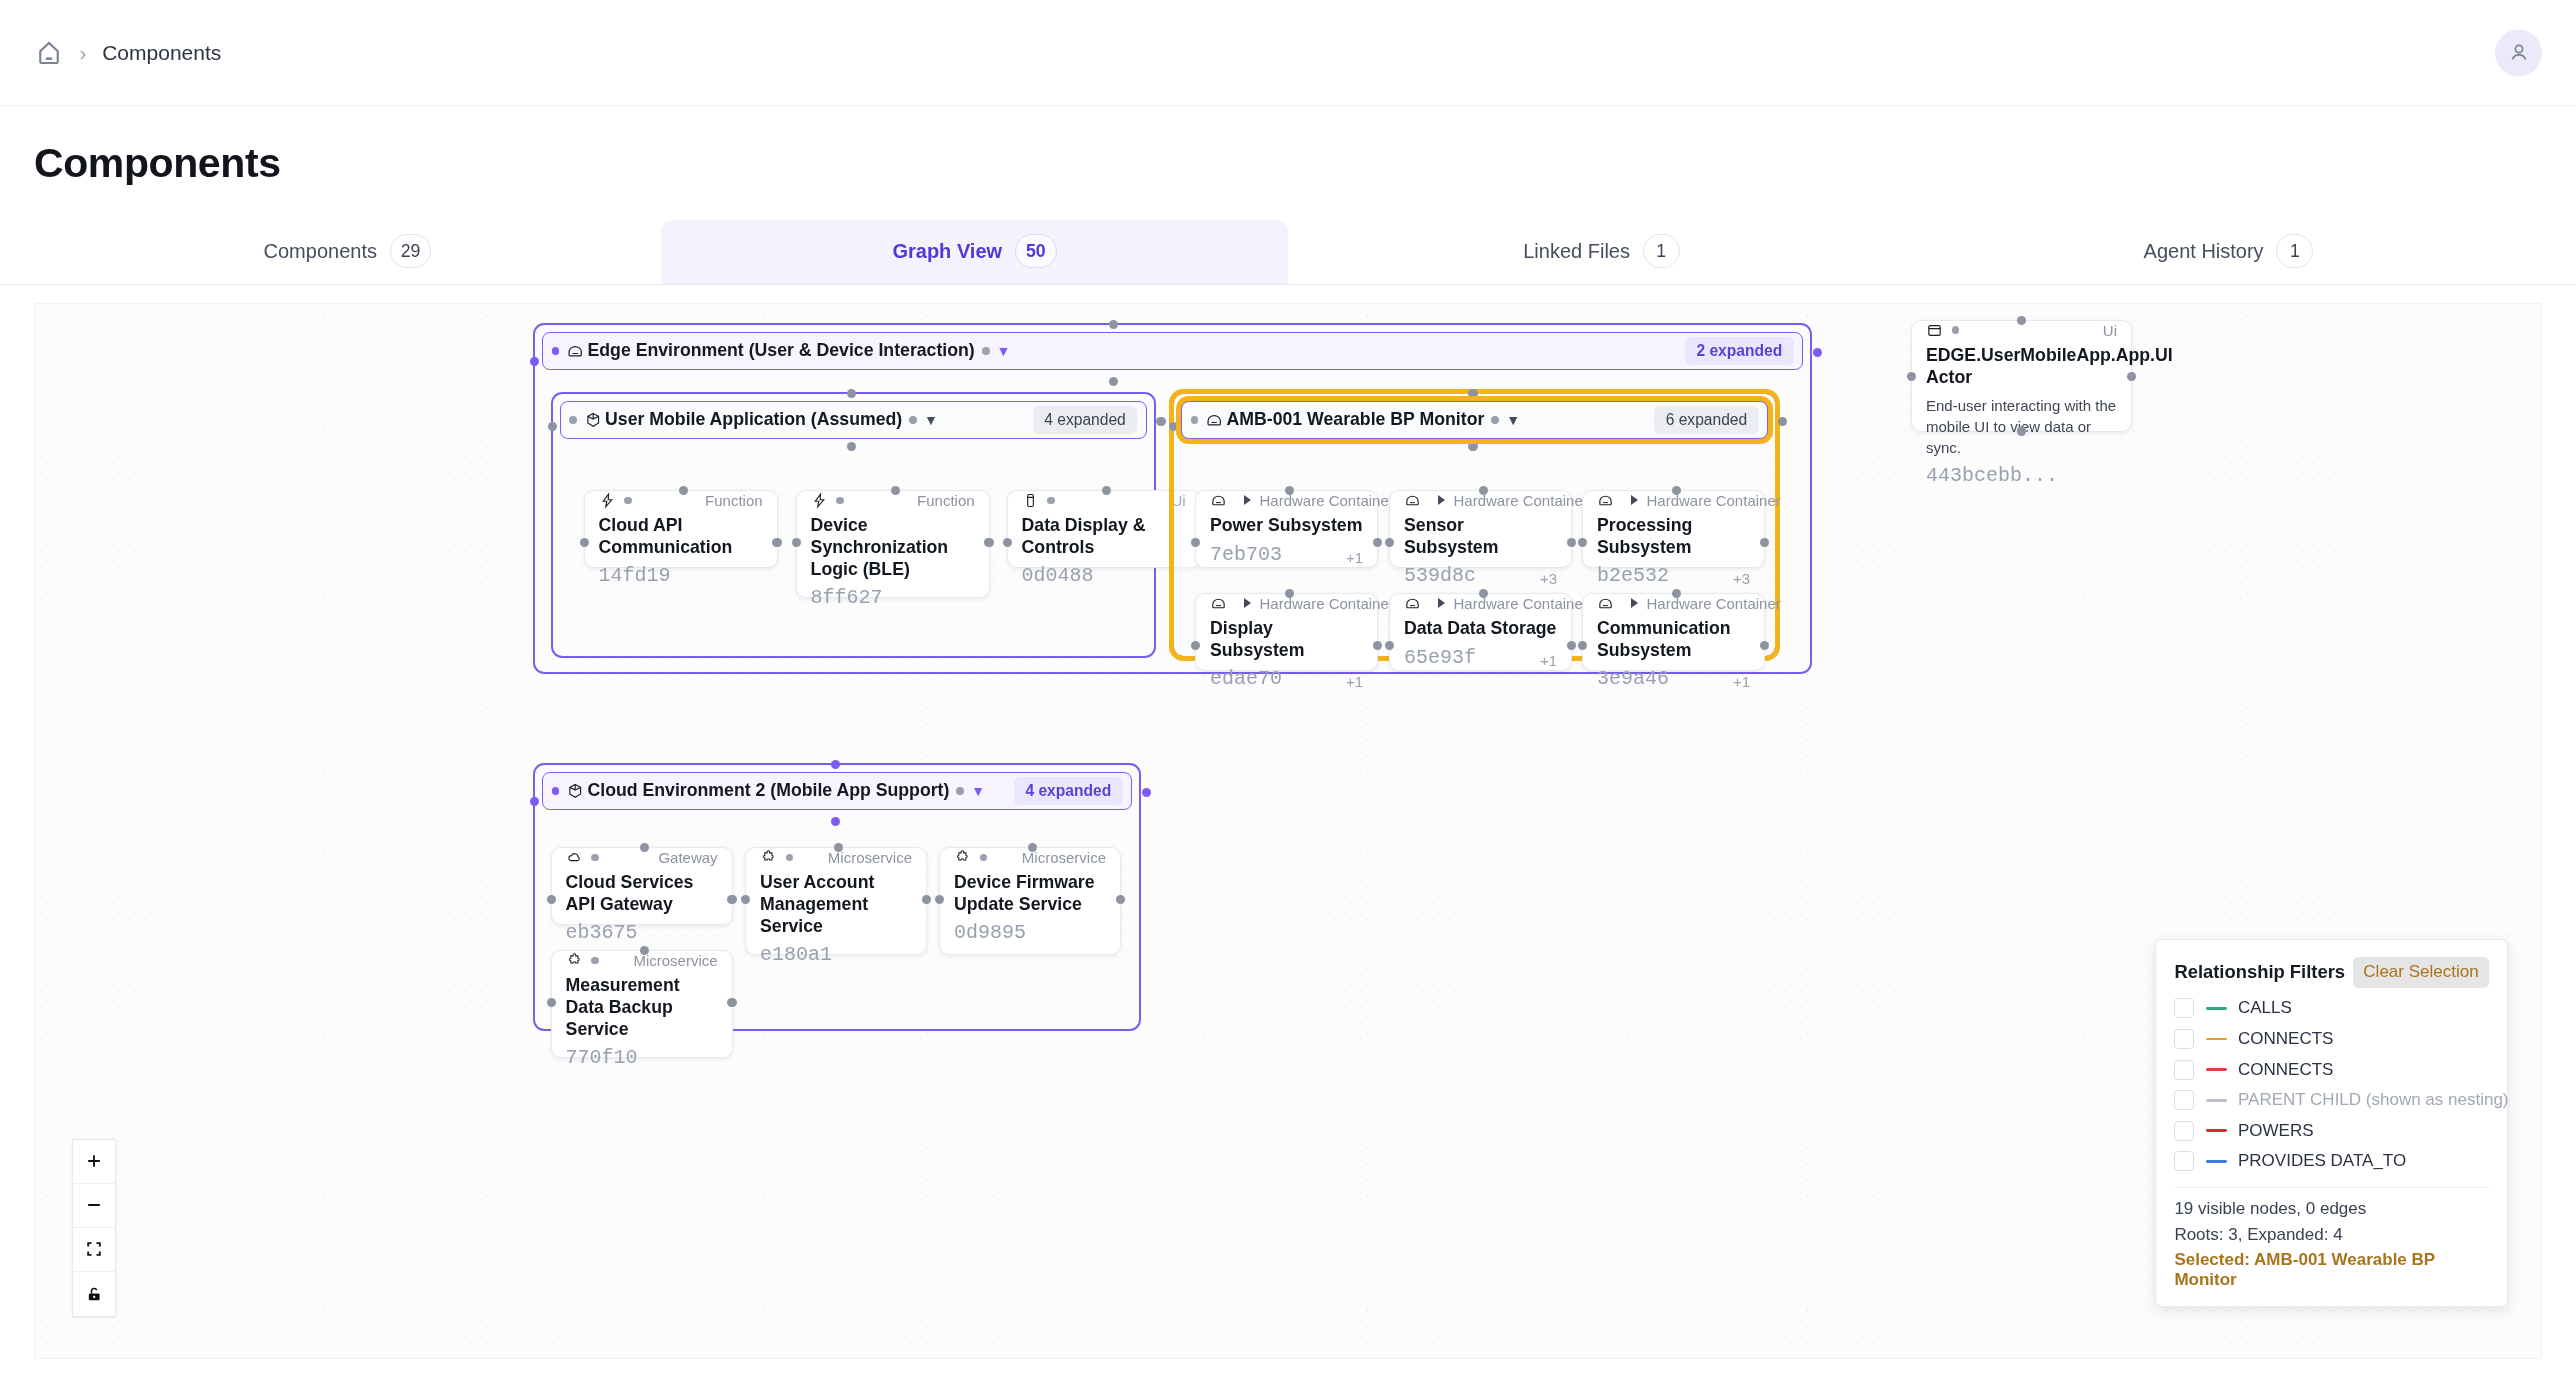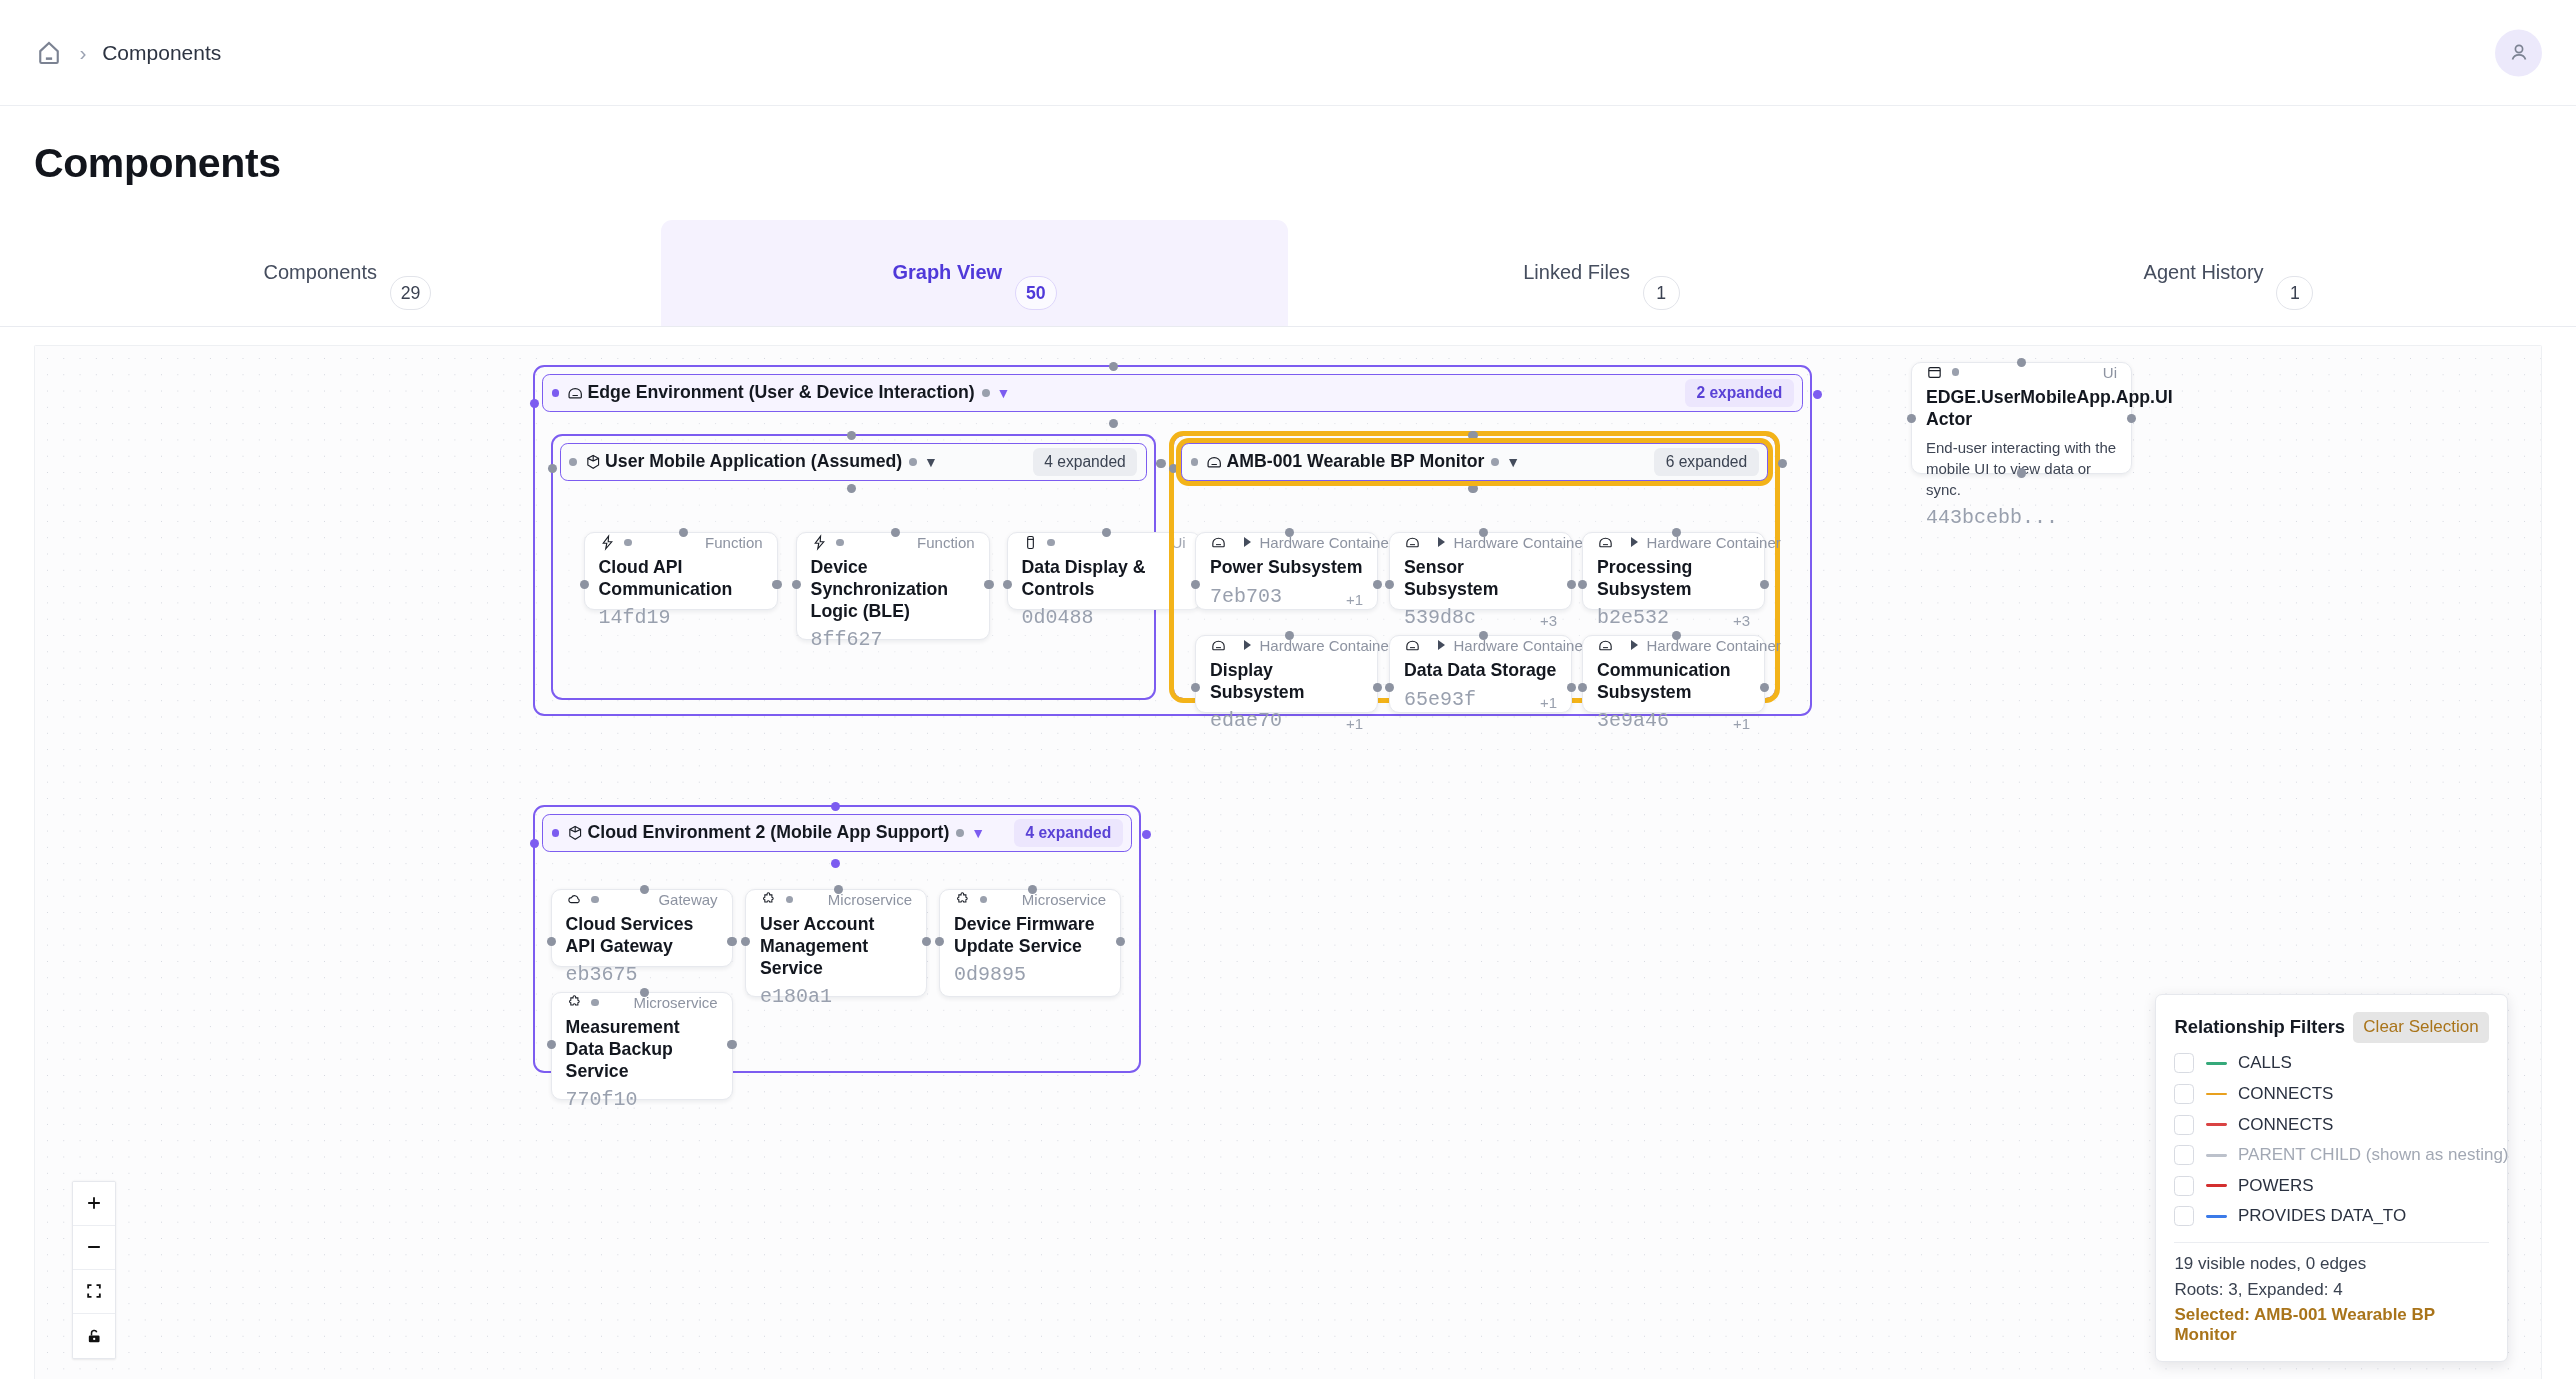--- a/index.html
+++ b/index.html
@@ -56,21 +56,20 @@
     font-size: 20px; color: #454d5e;
     cursor: pointer;
   }
   .tab.active { background: #f5f2fe; color: #4f39d9; font-weight: 600; }
   .tab .pill {
     min-width: 37px; height: 34px;
     border: 0.7px solid #e2e4ea; border-radius: 17px;
     display: flex; align-items: center; justify-content: center;
     font-size: 17.7px; color: #3b4252; padding: 0 10px;
     background: #fff;
-    margin-top: 42px;
   }
   .tab.active .pill { color: #4f39d9; border-color: #ded6fb; background:#fbfaff; }
 
   
   .canvas-wrap { padding: 0 34px; margin-top: 18.4px; }
   .canvas {
     position: relative;
     width: 2508px; height: 1056px;
     background-color: #fcfcfd;
     background-image: radial-gradient(#d3d6de 0.9px, transparent 0.9px);
@@ -168,21 +167,21 @@
     overflow: hidden;
   }
   .zbtn {
     height: 44px; display: flex; align-items: center; justify-content: center;
     border-bottom: 0.7px solid #eceef2; cursor: pointer; background:#fff;
   }
   .zbtn:last-child { border-bottom: none; }
 
   
   .filters {
-    position: absolute; right: 33px; bottom: 38px;
+    position: absolute; right: 33px; bottom: 51px;
     width: 353px;
     background: #ffffff;
     border: 0.7px solid #e6e8ed;
     border-radius: 7px;
     box-shadow: 0 3.5px 12.8px rgba(20,24,40,0.10);
     padding: 17px 18.4px 15.6px;
   }
   .f-head { display: flex; align-items: center; }
   .f-title { font-size: 18.4px; font-weight: 700; color: #151a23; }
   .f-clear {

